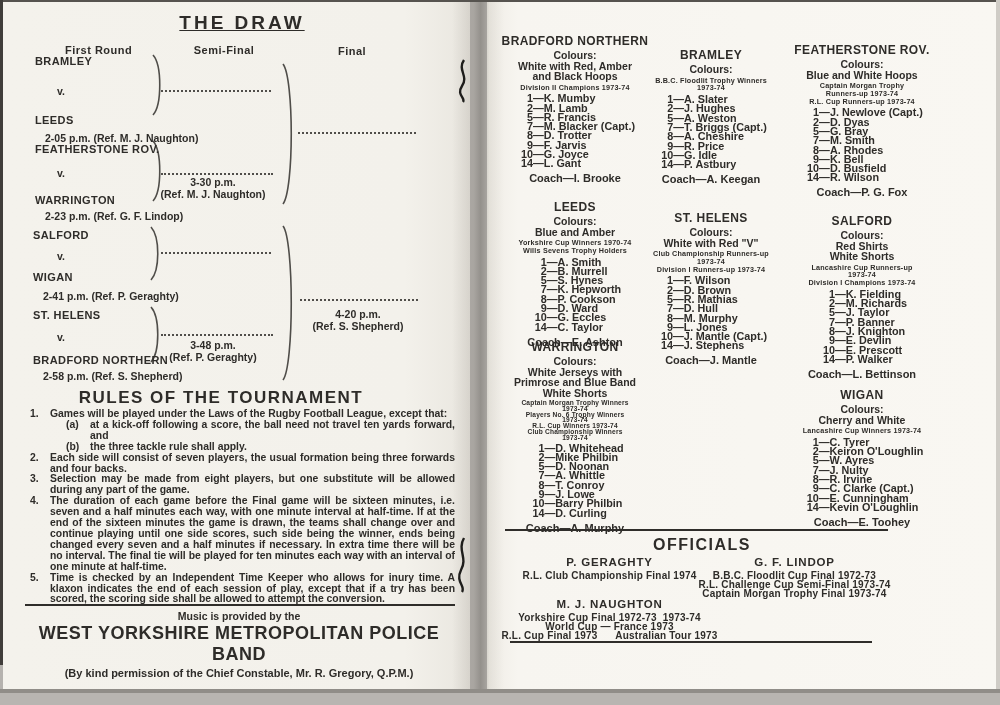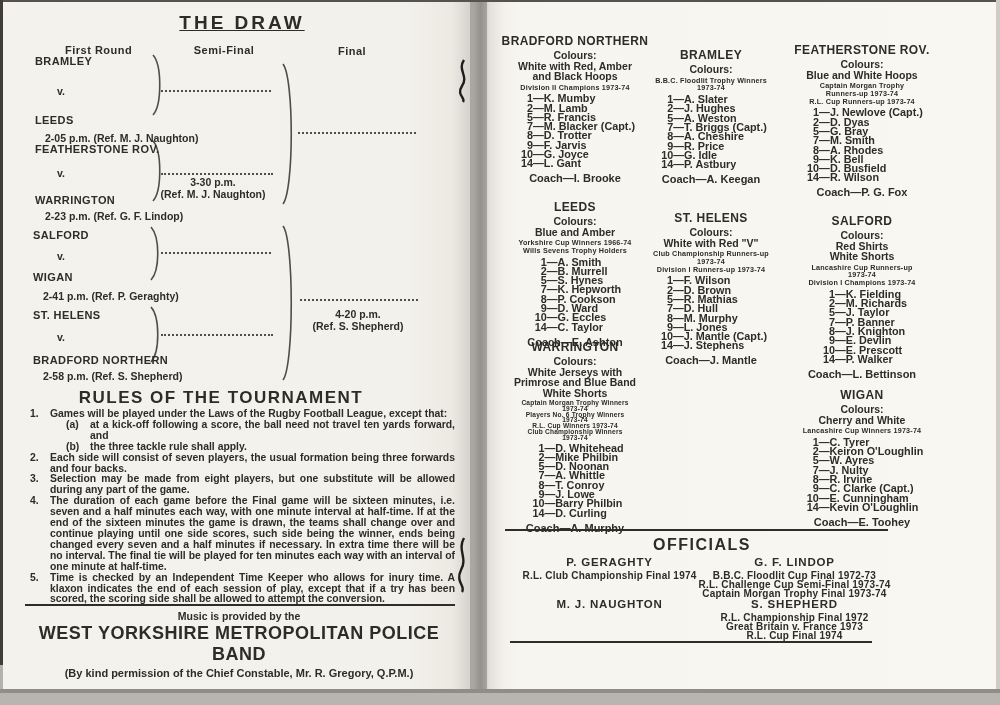--- a/index.html
+++ b/index.html
@@ -115,20 +115,24 @@
     <div class="abs dotted" style="left:158px;top:171px;width:112px;"></div>
     <div class="abs dotted" style="left:158px;top:250px;width:110px;"></div>
     <div class="abs dotted" style="left:158px;top:332px;width:112px;"></div>
     <div class="abs dotted" style="left:295px;top:130px;width:118px;"></div>
     <div class="abs dotted" style="left:297px;top:297px;width:118px;"></div>
 
     <div class="abs ctr semi-label" style="left:145px;top:174px;width:130px;">
       <div>3-30 p.m.</div>
       <div>(Ref. M. J. Naughton)</div>
     </div>
+    <div class="abs ctr semi-label" style="left:145px;top:337px;width:130px;">
+      <div>3-48 p.m.</div>
+      <div>(Ref. P. Geraghty)</div>
+    </div>
     <div class="abs ctr semi-label" style="left:290px;top:306px;width:130px;">
       <div>4-20 p.m.</div>
       <div>(Ref. S. Shepherd)</div>
     </div>
 
     <div class="abs ctr rules-title" style="left:68px;top:386px;width:300px;">RULES OF THE TOURNAMENT</div>
     <div class="abs" style="left:27px;top:407px;width:425px;">
       <div class="rule">
         <span class="rule-num">1.</span>
         <div class="rule-body">
@@ -185,21 +189,21 @@
       <div class="players"><div class="player-line"><span class="pnum">1</span><span class="pdash">—</span><span class="pname">K. Mumby</span></div><div class="player-line"><span class="pnum">2</span><span class="pdash">—</span><span class="pname">M. Lamb</span></div><div class="player-line"><span class="pnum">5</span><span class="pdash">—</span><span class="pname">R. Francis</span></div><div class="player-line"><span class="pnum">7</span><span class="pdash">—</span><span class="pname">M. Blacker (Capt.)</span></div><div class="player-line"><span class="pnum">8</span><span class="pdash">—</span><span class="pname">D. Trotter</span></div><div class="player-line"><span class="pnum">9</span><span class="pdash">—</span><span class="pname">F. Jarvis</span></div><div class="player-line"><span class="pnum">10</span><span class="pdash">—</span><span class="pname">G. Joyce</span></div><div class="player-line"><span class="pnum">14</span><span class="pdash">—</span><span class="pname">L. Gant</span></div></div>
       <div class="coach">Coach—I. Brooke</div>
     </div>
     <div class="team" style="left:3px;top:200px;width:170px;">
       <div class="team-name">LEEDS</div>
       <div class="colours-label">Colours:</div>
       <div>
           <div class="colour-line">Blue and Amber</div>
         </div>
       <div class="honours">
-          <div class="honour-line">Yorkshire Cup Winners 1966-74</div>
+          <div class="honour-line">Yorkshire Cup Winners 1970-74</div>
           <div class="honour-line">Wills Sevens Trophy Holders</div>
         </div>
       <div class="players"><div class="player-line"><span class="pnum">1</span><span class="pdash">—</span><span class="pname">A. Smith</span></div><div class="player-line"><span class="pnum">2</span><span class="pdash">—</span><span class="pname">B. Murrell</span></div><div class="player-line"><span class="pnum">5</span><span class="pdash">—</span><span class="pname">S. Hynes</span></div><div class="player-line"><span class="pnum">7</span><span class="pdash">—</span><span class="pname">K. Hepworth</span></div><div class="player-line"><span class="pnum">8</span><span class="pdash">—</span><span class="pname">P. Cookson</span></div><div class="player-line"><span class="pnum">9</span><span class="pdash">—</span><span class="pname">D. Ward</span></div><div class="player-line"><span class="pnum">10</span><span class="pdash">—</span><span class="pname">G. Eccles</span></div><div class="player-line"><span class="pnum">14</span><span class="pdash">—</span><span class="pname">C. Taylor</span></div></div>
       <div class="coach">Coach—E. Ashton</div>
     </div>
     <div class="team team-warrington" style="left:3px;top:340px;width:170px;">
       <div class="team-name">WARRINGTON</div>
       <div class="colours-label">Colours:</div>
       <div>
           <div class="colour-line">White Jerseys with</div>
@@ -298,27 +302,24 @@
     <div class="official" style="left:180px;top:554px;width:255px;">
       <div class="official-name">G. F. LINDOP</div>
       <div class="official-records">
           <div class="record-line">B.B.C. Floodlit Cup Final 1972-73</div>
           <div class="record-line">R.L. Challenge Cup Semi-Final 1973-74</div>
           <div class="record-line">Captain Morgan Trophy Final 1973-74</div>
         </div>
     </div>
     <div class="official" style="left:0;top:596px;width:245px;">
       <div class="official-name">M. J. NAUGHTON</div>
-    </div>
-    <div class="official" style="left:180px;top:596px;width:255px;">
-      <div class="official-name">S. SHEPHERD</div>
       <div class="official-records">
-          <div class="record-line">R.L. Championship Final 1972</div>
-          <div class="record-line">Great Britain v. France 1973</div>
-          <div class="record-line">R.L. Cup Final 1974</div>
+          <div class="record-line">Yorkshire Cup Final 1972-73&nbsp;&nbsp;1973-74</div>
+          <div class="record-line">World Cup — France 1973</div>
+          <div class="record-line">R.L. Cup Final 1973&nbsp;&nbsp;&nbsp;&nbsp;&nbsp;&nbsp;Australian Tour 1973</div>
         </div>
     </div>
 
     <div class="abs hrule" style="left:23px;top:639px;width:362px;"></div>
   </div>
 
   <div class="seam"></div>
   <svg class="lines" style="left:440px;top:0;" width="60" height="705">
     <path d="M24,60 C17,70 29,76 22,86 C16,95 26,98 23,102" fill="none" stroke="#1e1d1b" stroke-width="2.4"></path>
     <path d="M24,538 C17,550 28,558 21,570 C15,582 26,586 22,592" fill="none" stroke="#1e1d1b" stroke-width="2.4"></path>

